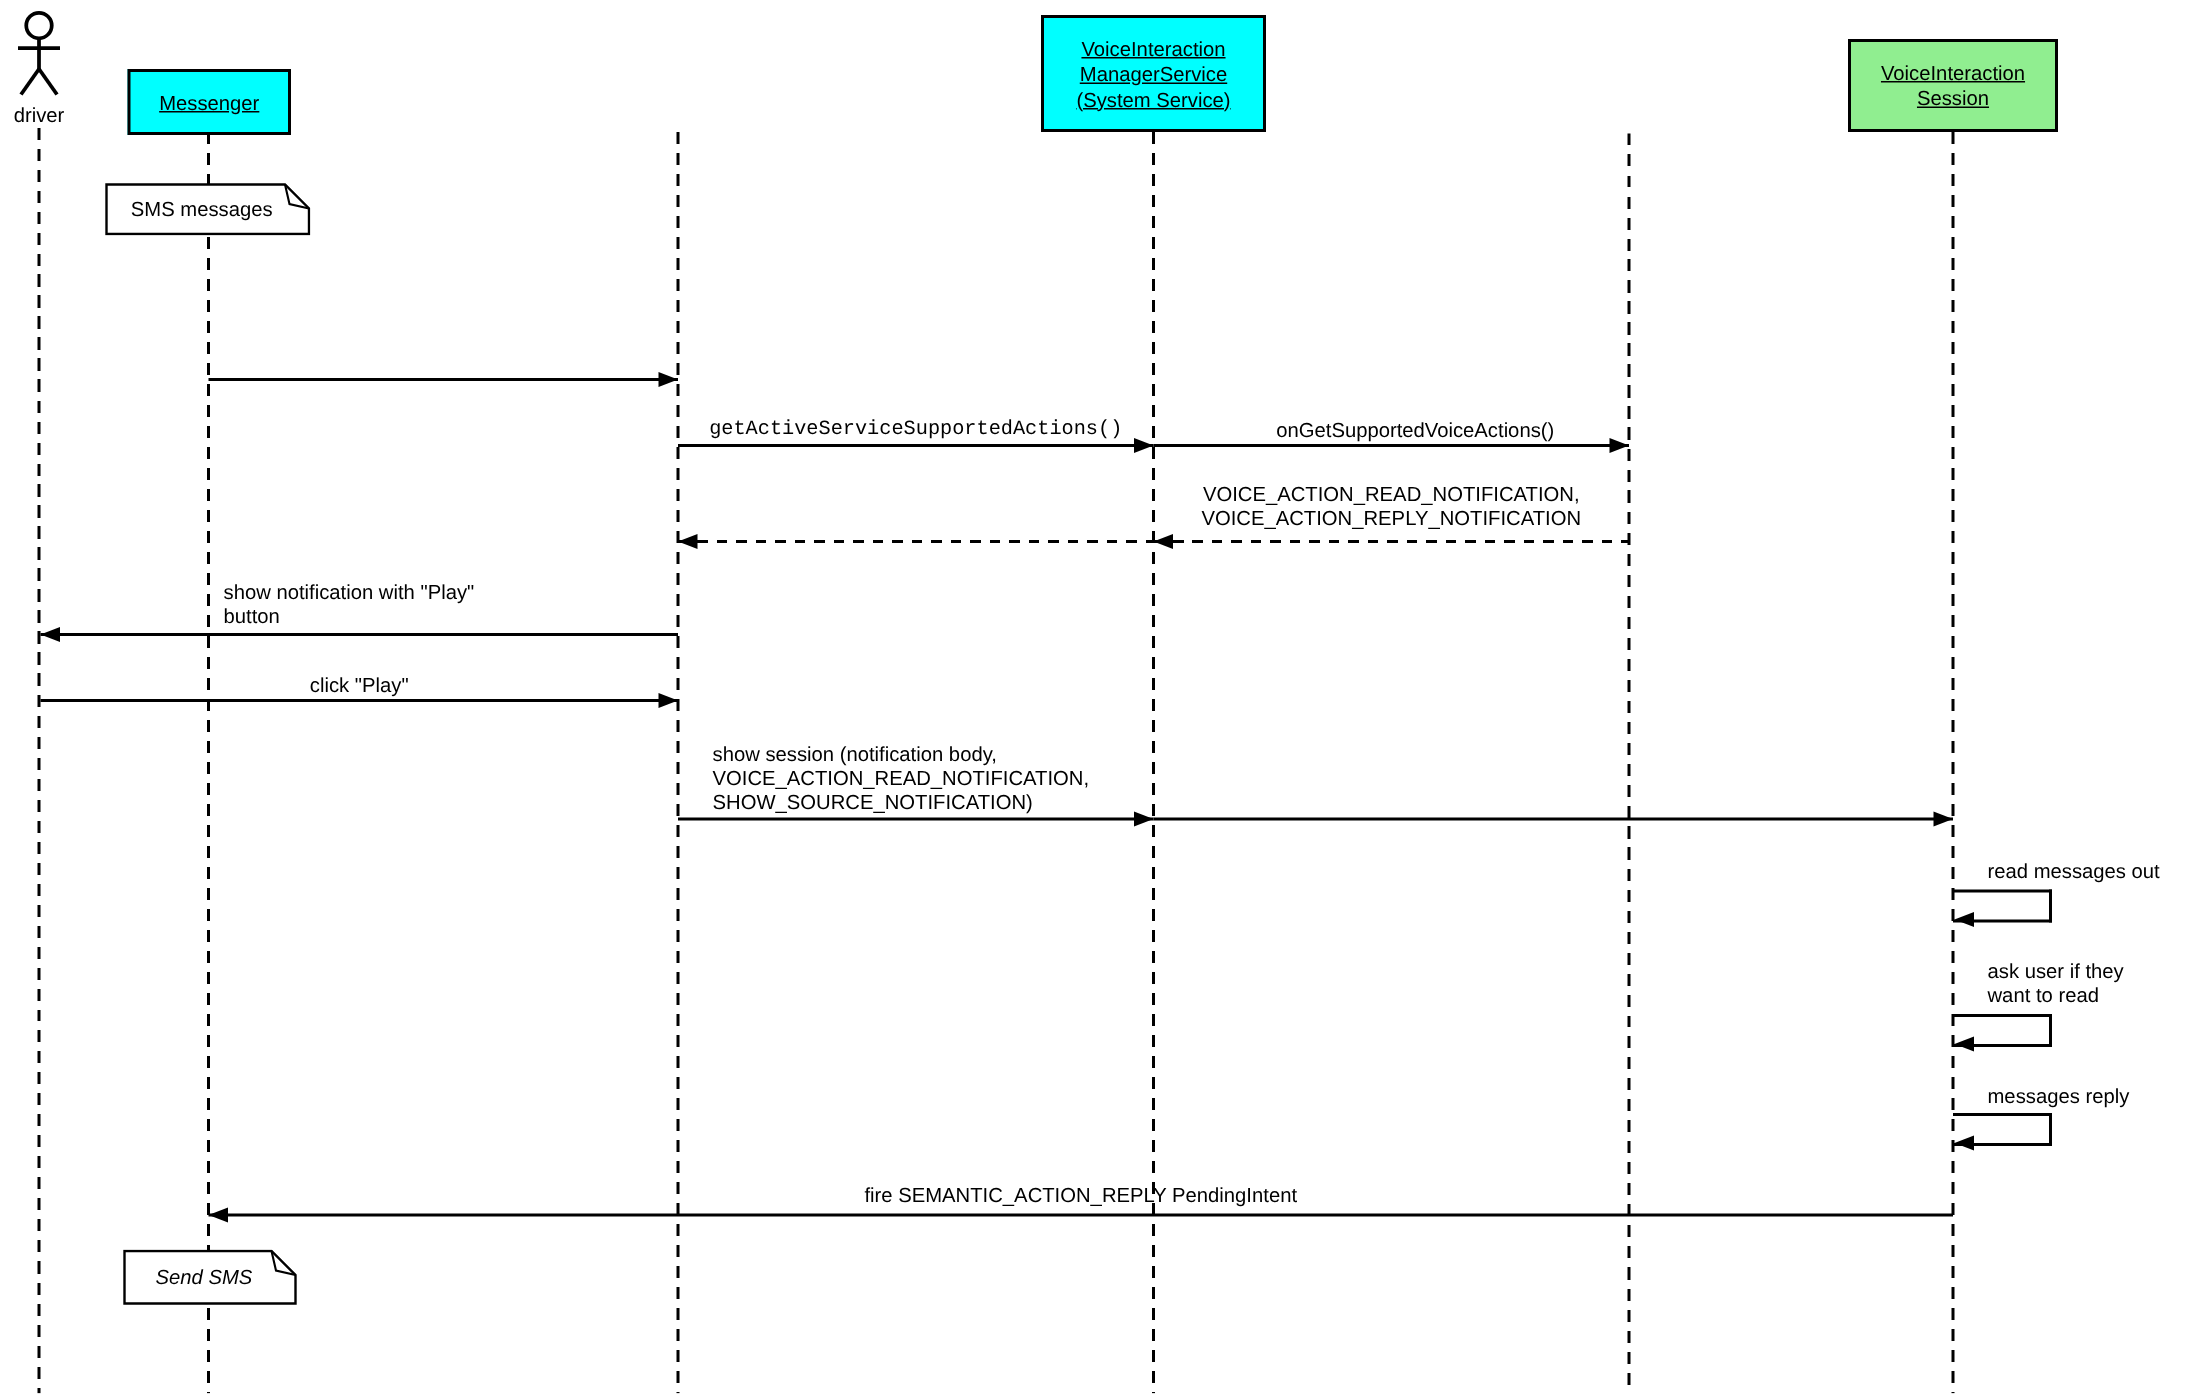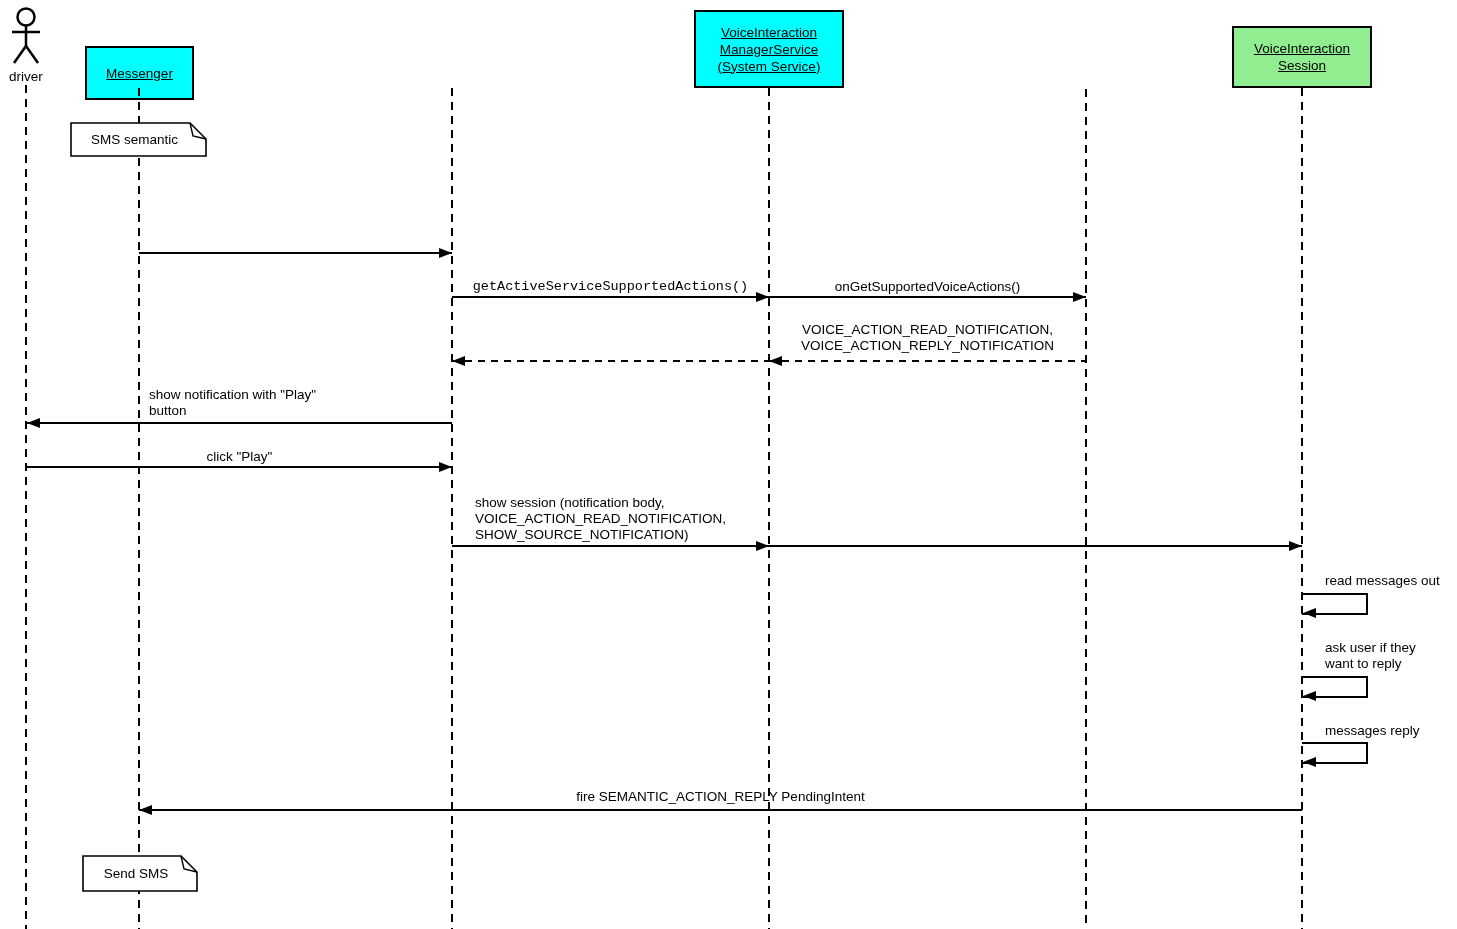--- a/index.html
+++ b/index.html
@@ -35,50 +35,50 @@
     <svg width="46" height="62" viewBox="0 0 46 62">
       <circle cx="22" cy="12" r="8.5" fill="none" stroke="#000" stroke-width="2.5"></circle>
       <line x1="22" y1="20.5" x2="22" y2="41" stroke="#000" stroke-width="2.5"></line>
       <line x1="8" y1="27" x2="36" y2="27" stroke="#000" stroke-width="2.5"></line>
       <line x1="22" y1="41" x2="10" y2="58" stroke="#000" stroke-width="2.5"></line>
       <line x1="22" y1="41" x2="34" y2="58" stroke="#000" stroke-width="2.5"></line>
     </svg>
   </div>
   <div class="actor-label" style="left:0px;top:69px;width:52px;">driver</div>
 
-  <div class="part cyan" style="left:85px;top:46px;width:109px;height:54px;">Messenger</div>
+  <div class="part cyan" style="left:85px;top:46px;width:109px;height:44px;">Messenger</div>
   <div class="part cyan" style="left:694px;top:10px;width:150px;height:78px;">VoiceInteraction
 ManagerService
 (System Service)</div>
   <div class="part green" style="left:1232px;top:26px;width:140px;height:62px;">VoiceInteraction
 Session</div>
 
   <div class="lifeline" style="left:25px;top:85px;height:844px;"></div>
   <div class="lifeline" style="left:138px;top:88px;height:841px;"></div>
   <div class="lifeline" style="left:451px;top:88px;height:841px;"></div>
   <div class="lifeline" style="left:768px;top:88px;height:841px;"></div>
   <div class="lifeline" style="left:1085px;top:89px;height:840px;"></div>
   <div class="lifeline" style="left:1301px;top:88px;height:841px;"></div>
 
   <div class="note" style="left:70px;top:122px;width:137px;height:35px;">
     <svg width="137" height="35" viewBox="0 0 137 35">
       <polygon points="1,1 120,1 136,17 136,34 1,34" fill="#ffffff" stroke="#000" stroke-width="1.6"></polygon>
       <polyline points="120,1 123,14 136,17" fill="none" stroke="#000" stroke-width="1.4"></polyline>
     </svg>
-    <div class="note-text">SMS semantic</div>
+    <div class="note-text">SMS messages</div>
   </div>
 
   <div class="mline" style="left:139px;top:252px;width:313px;"></div>
   <div class="ah ah-r" style="left:439px;top:248px;"></div>
 
   <div class="mlabel center" style="left:452px;top:279px;width:317px;font-family:Liberation Mono, monospace;">getActiveServiceSupportedActions()</div>
   <div class="mline" style="left:452px;top:296px;width:317px;"></div>
   <div class="ah ah-r" style="left:756px;top:292px;"></div>
 
-  <div class="mlabel center" style="left:769px;top:279px;width:317px;">onGetSupportedVoiceActions()</div>
+  <div class="mlabel center" style="left:769px;top:279px;width:317px;padding-left:16px;">onGetSupportedVoiceActions()</div>
   <div class="mline" style="left:769px;top:296px;width:317px;"></div>
   <div class="ah ah-r" style="left:1073px;top:292px;"></div>
 
   <div class="mlabel center" style="left:769px;top:322px;width:317px;">VOICE_ACTION_READ_NOTIFICATION,
 VOICE_ACTION_REPLY_NOTIFICATION</div>
   <div class="mline dashed" style="left:769px;top:360px;width:317px;"></div>
   <div class="ah ah-l" style="left:769px;top:356px;"></div>
 
   <div class="mline dashed" style="left:452px;top:360px;width:317px;"></div>
   <div class="ah ah-l" style="left:452px;top:356px;"></div>
@@ -99,33 +99,33 @@
   <div class="ah ah-r" style="left:756px;top:541px;"></div>
 
   <div class="mline" style="left:769px;top:545px;width:533px;"></div>
   <div class="ah ah-r" style="left:1289px;top:541px;"></div>
 
   <div class="mlabel" style="left:1325px;top:573px;width:130px;">read messages out</div>
   <div class="self-loop" style="left:1302px;top:593px;width:66px;height:22px;"></div>
   <div class="ah ah-l" style="left:1303px;top:608px;"></div>
 
   <div class="mlabel" style="left:1325px;top:640px;width:130px;">ask user if they
-want to reply</div>
+want to read</div>
   <div class="self-loop" style="left:1302px;top:676px;width:66px;height:22px;"></div>
   <div class="ah ah-l" style="left:1303px;top:691px;"></div>
 
   <div class="mlabel" style="left:1325px;top:723px;width:130px;">messages reply</div>
   <div class="self-loop" style="left:1302px;top:742px;width:66px;height:22px;"></div>
   <div class="ah ah-l" style="left:1303px;top:757px;"></div>
 
   <div class="mlabel center" style="left:139px;top:789px;width:1163px;">fire SEMANTIC_ACTION_REPLY PendingIntent</div>
   <div class="mline" style="left:139px;top:809px;width:1163px;"></div>
   <div class="ah ah-l" style="left:139px;top:805px;"></div>
 
-  <div class="note" style="left:82px;top:855px;width:116px;height:37px;">
+  <div class="note" style="left:82px;top:833px;width:116px;height:37px;font-style:italic;">
     <svg width="116" height="37" viewBox="0 0 116 37">
       <polygon points="1,1 99,1 115,17 115,36 1,36" fill="#ffffff" stroke="#000" stroke-width="1.6"></polygon>
       <polyline points="99,1 102,14 115,17" fill="none" stroke="#000" stroke-width="1.4"></polyline>
     </svg>
     <div class="note-text">Send SMS</div>
   </div>
 
 </div>
 
 </body></html>

